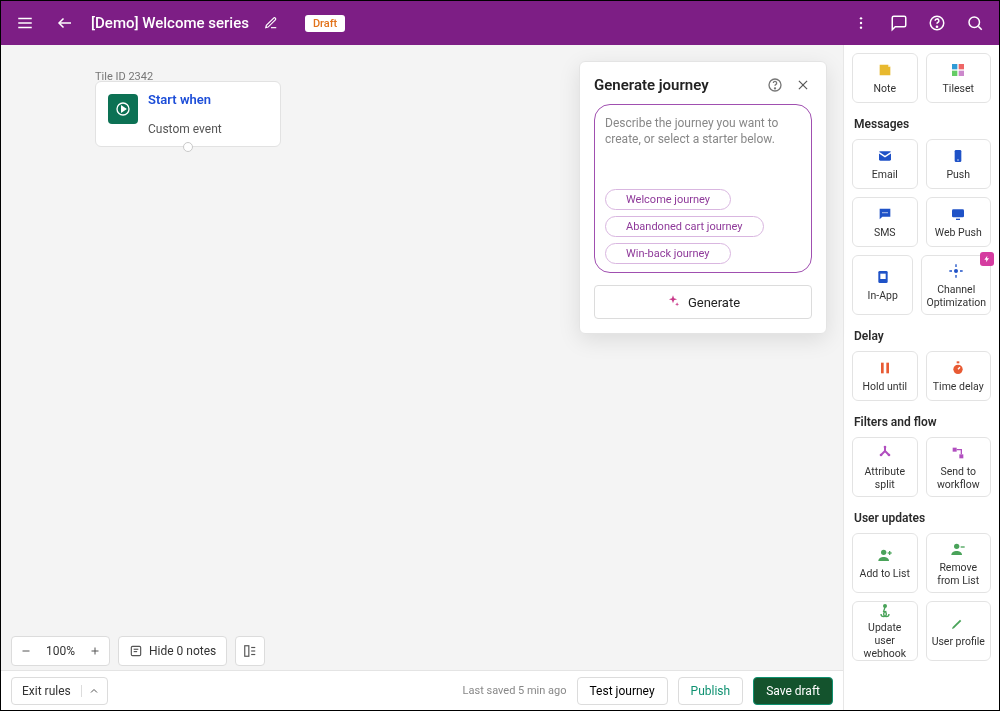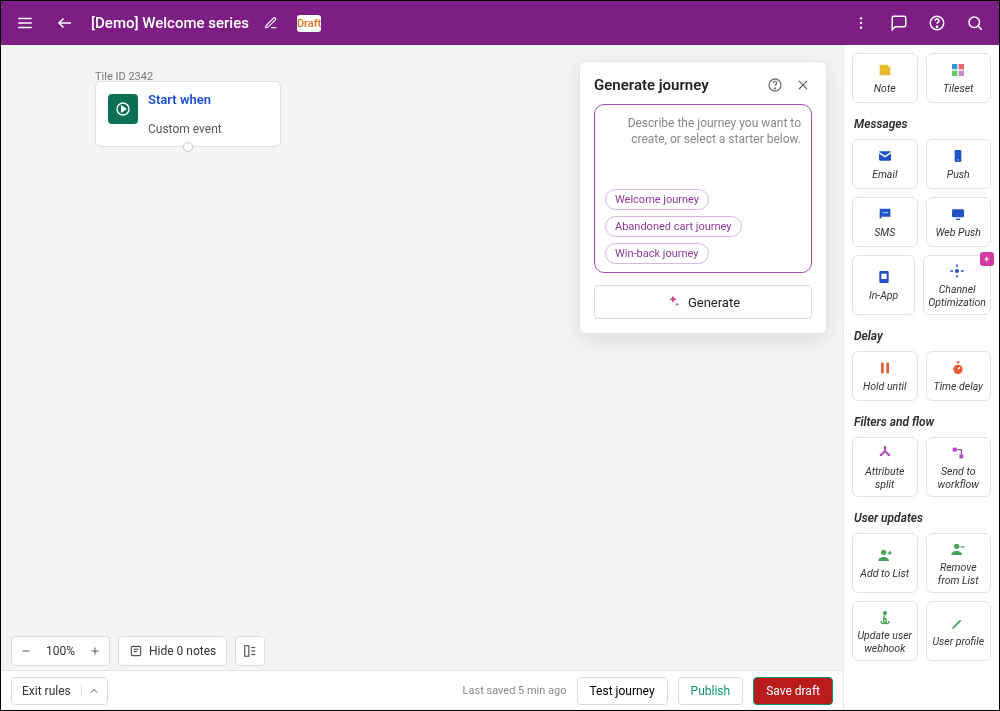--- a/index.html
+++ b/index.html
@@ -5,47 +5,47 @@
   * { box-sizing: border-box; margin: 0; padding: 0; font-family: -apple-system, BlinkMacSystemFont, "Segoe UI", Roboto, Arial, sans-serif; }
   html, body { width: 100%; height: 100%; }
   body { width: 1000px; height: 711px; overflow: hidden; background: #fff; position: relative; border: 1px solid #000; }
 
   
   .header { height: 44px; background: #7d1e85; color: #fff; display: flex; align-items: center; padding: 0 10px; }
   .header-left { display: flex; align-items: center; gap: 12px; flex: 1; }
   .menu-btn, .back-btn, .hdr-icn { width: 28px; height: 28px; display: flex; align-items: center; justify-content: center; cursor: pointer; }
   .title { font-size: 15px; font-weight: 500; }
   .edit-icn { width: 20px; height: 20px; display:flex; align-items:center; justify-content:center; cursor:pointer;}
-  .draft-badge { background: #fff; color: #e2731b; font-size: 11px; font-weight: 500; padding: 2px 0; border-radius: 3px; margin-left: 4px; }
+  .draft-badge { background: #fff; color: #e2731b; font-size: 11px; font-weight: 500; padding: 2px 8px; border-radius: 3px; margin-left: 12px; }
   .header-right { display: flex; align-items: center; gap: 10px; }
 
   
   .main { position: absolute; top: 44px; left: 0; right: 0; bottom: 0; display: flex; }
   .canvas-area { flex: 1; background: #f4f4f4; position: relative; }
-  .right-panel { width: 156px; background: #fff; border-left: 1px solid #e7e7e7; overflow-y: auto; padding: 8px 8px 100px 8px; font-style: italic;}
+  .right-panel { width: 156px; background: #fff; border-left: 1px solid #e7e7e7; overflow-y: auto; padding: 8px 8px 100px 8px;}
   .right-panel::-webkit-scrollbar { width: 0; }
 
   
   .tile-id { position: absolute; left: 94px; top: 25px; font-size: 11px; color: #777; }
   .tile { position: absolute; left: 94px; top: 36px; width: 186px; background: #fff; border: 1px solid #e2e2e2; border-radius: 6px; padding: 10px 12px; display: flex; gap: 10px; align-items: flex-start; }
   .tile-icon { width: 30px; height: 30px; background: #0c7154; border-radius: 4px; display: flex; align-items:center; justify-content:center; flex-shrink:0; margin-top:2px;}
   .tile-title { font-size: 13px; font-weight: 600; color: #1d4ed8; }
   .tile-sub { font-size: 12px; color: #555; margin-top: 15px; }
   .tile-port { position:absolute; left: 50%; transform:translateX(-50%); bottom:-6px; width:10px; height:10px; background:#fff; border:1px solid #c9c9c9; border-radius:50%;}
 
   
   .popover { position: absolute; left: 578px; top: 16px; width: 248px; background: #fff; border: 1px solid #e4e4e4; border-radius: 6px; box-shadow: 0 6px 22px rgba(0,0,0,0.10); padding: 14px 14px 14px 14px; }
   .pop-head { display:flex; align-items:center; justify-content:space-between; margin-bottom:10px;}
   .pop-title { font-size: 15px; font-weight: 600; color: #222; }
   .pop-icons { display:flex; gap:10px; }
   .pop-icn { width:18px; height:18px; display:flex; align-items:center; justify-content:center; cursor:pointer; color:#555;}
-  .prompt-box { border: 1.5px solid #a04fb0; border-radius: 10px; padding: 10px 10px 8px 10px; text-align: right; }
+  .prompt-box { border: 1.5px solid #a04fb0; border-radius: 16px; padding: 10px 10px 8px 10px; }
   .prompt-text { width: 100%; min-height: 60px; font-size: 12px; color: #888; line-height: 1.35; }
   .chips { display:flex; flex-wrap:wrap; gap:6px; margin-top: 14px; }
-  .chip { font-size: 11px; color: #8f3a9a; border: 1px solid #d9b6e0; border-radius: 12px; padding: 3px 9px; cursor:pointer; }
+  .chip { font-size: 11px; color: #8f3a9a; border: 1px solid #d9b6e0; border-radius: 12px; padding: 3px 20px; cursor:pointer; }
   .gen-btn { margin-top: 12px; width: 100%; height: 34px; border:1px solid #dcdcdc; border-radius: 4px; background:#fff; display:flex; align-items:center; justify-content:center; gap:8px; font-size:13px; color:#222; cursor:pointer;}
   .spark { color:#c93a8a; }
 
   
   .rp-row { display:flex; gap:8px; }
   .rp-section-label { font-size: 12px; font-weight:600; color:#2a2a2a; margin: 14px 2px 8px 2px; }
   .rp-card { flex:1; background:#fff; border:1px solid #e3e3e3; border-radius:6px; height: 50px; display:flex; flex-direction:column; align-items:center; justify-content:center; gap:3px; cursor:pointer; position:relative; font-size: 10.5px; color:#333; text-align:center; padding: 0 4px;}
   .rp-card.tall { height: 60px; }
   .rp-ico { width:18px; height:18px; display:flex; align-items:center; justify-content:center; }
   .badge-bolt { position:absolute; top:-4px; right:-4px; width:14px; height:14px; background:#d53ca0; border-radius:3px; display:flex; align-items:center; justify-content:center;}
@@ -60,21 +60,21 @@
 
   
   .footer { position:absolute; left:0; right:0; bottom:0; height:40px; border-top:1px solid #e4e4e4; background:#fff; display:flex; align-items:center; padding:0 10px;}
   .exit-group { display:flex; align-items:center; border:1px solid #dcdcdc; border-radius:4px; height:28px; overflow:hidden;}
   .exit-btn { font-size:12px; color:#333; padding:0 10px; height:100%; display:flex; align-items:center; cursor:pointer;}
   .exit-toggle { border-left:1px solid #dcdcdc; width:26px; display:flex; align-items:center; justify-content:center; cursor:pointer;}
   .footer-right { margin-left:auto; display:flex; align-items:center; gap:10px;}
   .saved-text { font-size:11px; color:#888; }
   .f-btn { height:28px; border:1px solid #dcdcdc; border-radius:4px; padding:0 12px; font-size:12px; display:flex; align-items:center; cursor:pointer; background:#fff;}
   .f-btn.publish { color:#0f9171; }
-  .f-btn.save { background:#b91c1c; color:#fff; border-color:#0f9171;}
+  .f-btn.save { background:#14532d; color:#fff; border-color:#0f9171;}
 </style>
 </head>
 <body>
 
 <div class="header">
   <div class="header-left">
     <div class="menu-btn">
       <svg width="18" height="18" viewBox="0 0 24 24" fill="none" stroke="#fff" stroke-width="2">
           <line x1="3" y1="6" x2="21" y2="6"></line>
           <line x1="3" y1="12" x2="21" y2="12"></line>

